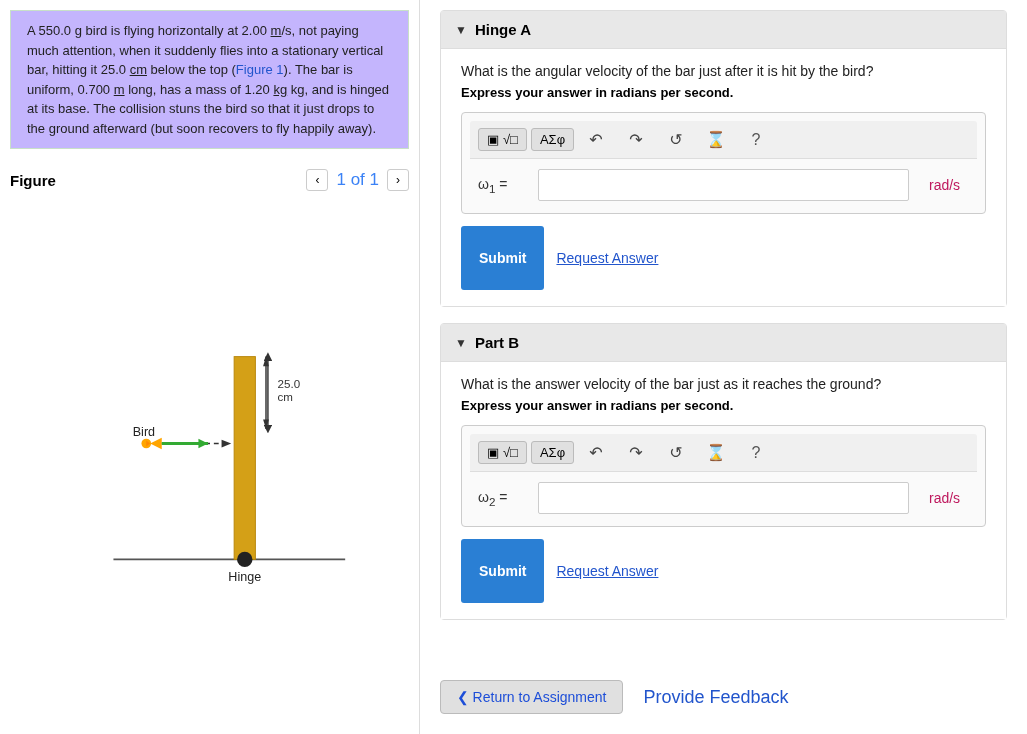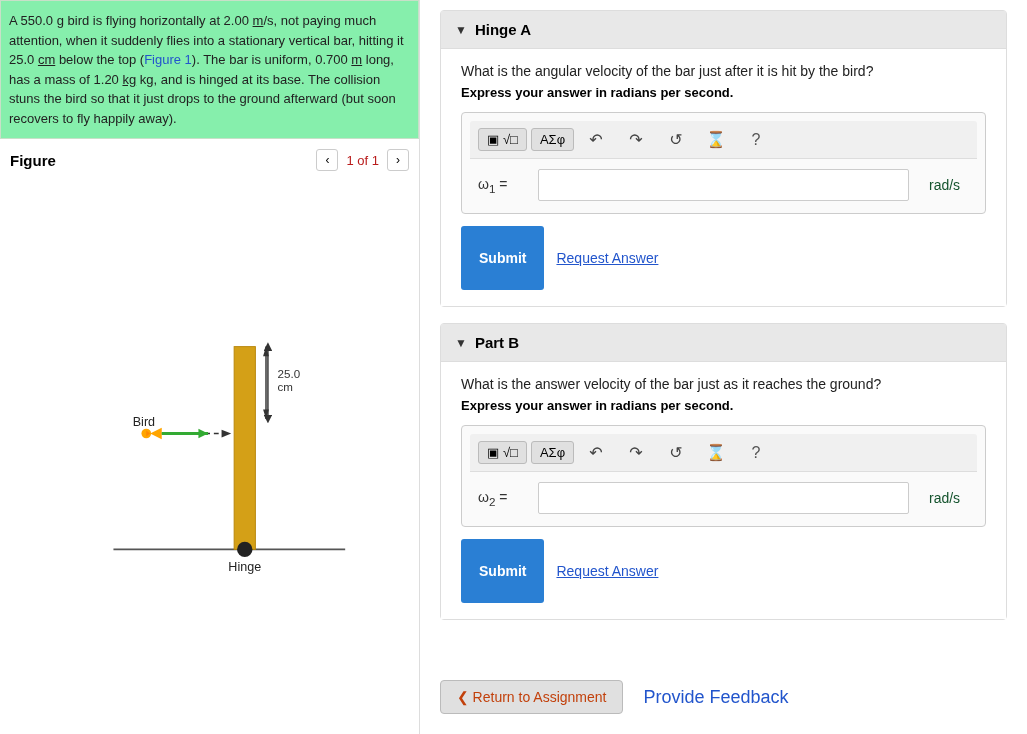--- a/index.html
+++ b/index.html
@@ -15,23 +15,24 @@
     .left-panel {
       width: 420px;
       min-width: 420px;
       background: #fff;
       display: flex;
       flex-direction: column;
       border-right: 1px solid #ddd;
     }
 
     .problem-text {
-      background: #86efac;
+      background: #c4b5fd;
       border: 1px solid #c8e0c8;
-      padding: 10px 8px;
+      margin: 10px;
+      padding: 10px 16px;
       font-size: 13px;
       line-height: 1.5;
       color: #222;
     }
 
     .problem-text a {
       color: #2255cc;
       text-decoration: none;
     }
 
@@ -66,22 +67,22 @@
       width: 22px;
       height: 22px;
       cursor: pointer;
       font-size: 12px;
       display: flex;
       align-items: center;
       justify-content: center;
     }
 
     .figure-nav span {
-      font-size: 13px;
-      color: #b91c1c;
+      font-size: 17px;
+      color: #3b82f6;
     }
 
     .figure-canvas {
       flex: 1;
       position: relative;
       display: flex;
       align-items: center;
       justify-content: center;
     }
 
@@ -203,21 +204,21 @@
       height: 32px;
       border: 1px solid #ccc;
       border-radius: 2px;
       padding: 4px 6px;
       font-size: 14px;
       background: #fff;
     }
 
     .input-unit {
       font-size: 14px;
-      color: #14532d;
+      color: #be185d;
       min-width: 40px;
     }
 
     .action-row {
       display: flex;
       align-items: center;
       gap: 12px;
     }
 
     .submit-btn {
@@ -248,21 +249,21 @@
       padding-top: 10px;
     }
 
     .return-btn {
       background: #e0e0e0;
       border: 1px solid #bbb;
       border-radius: 4px;
       padding: 8px 16px;
       font-size: 14px;
       cursor: pointer;
-      color: #c2410c;
+      color: #1d4ed8;
     }
 
     .provide-feedback-link {
       color: #2255cc;
       font-size: 18px;
       text-decoration: none;
       cursor: pointer;
     }
 
     

